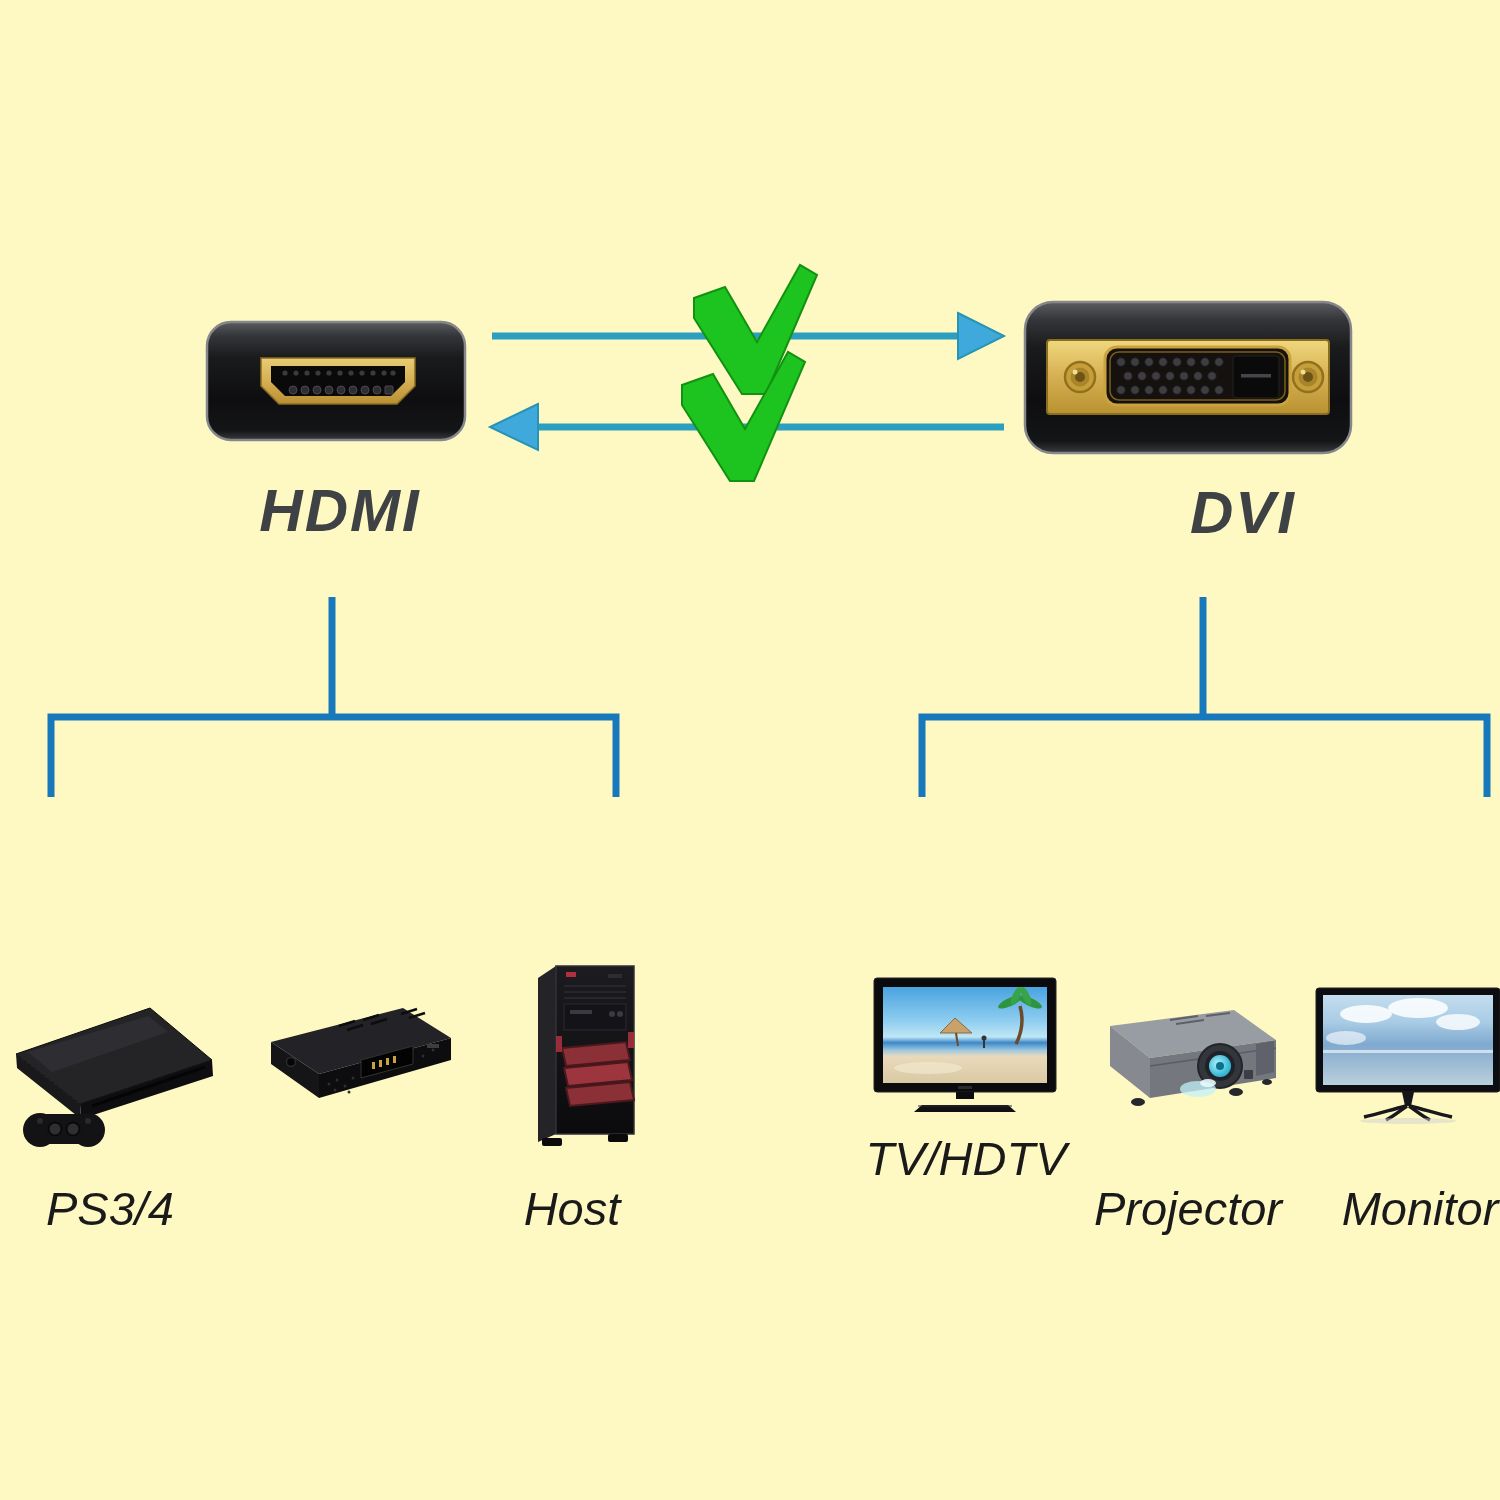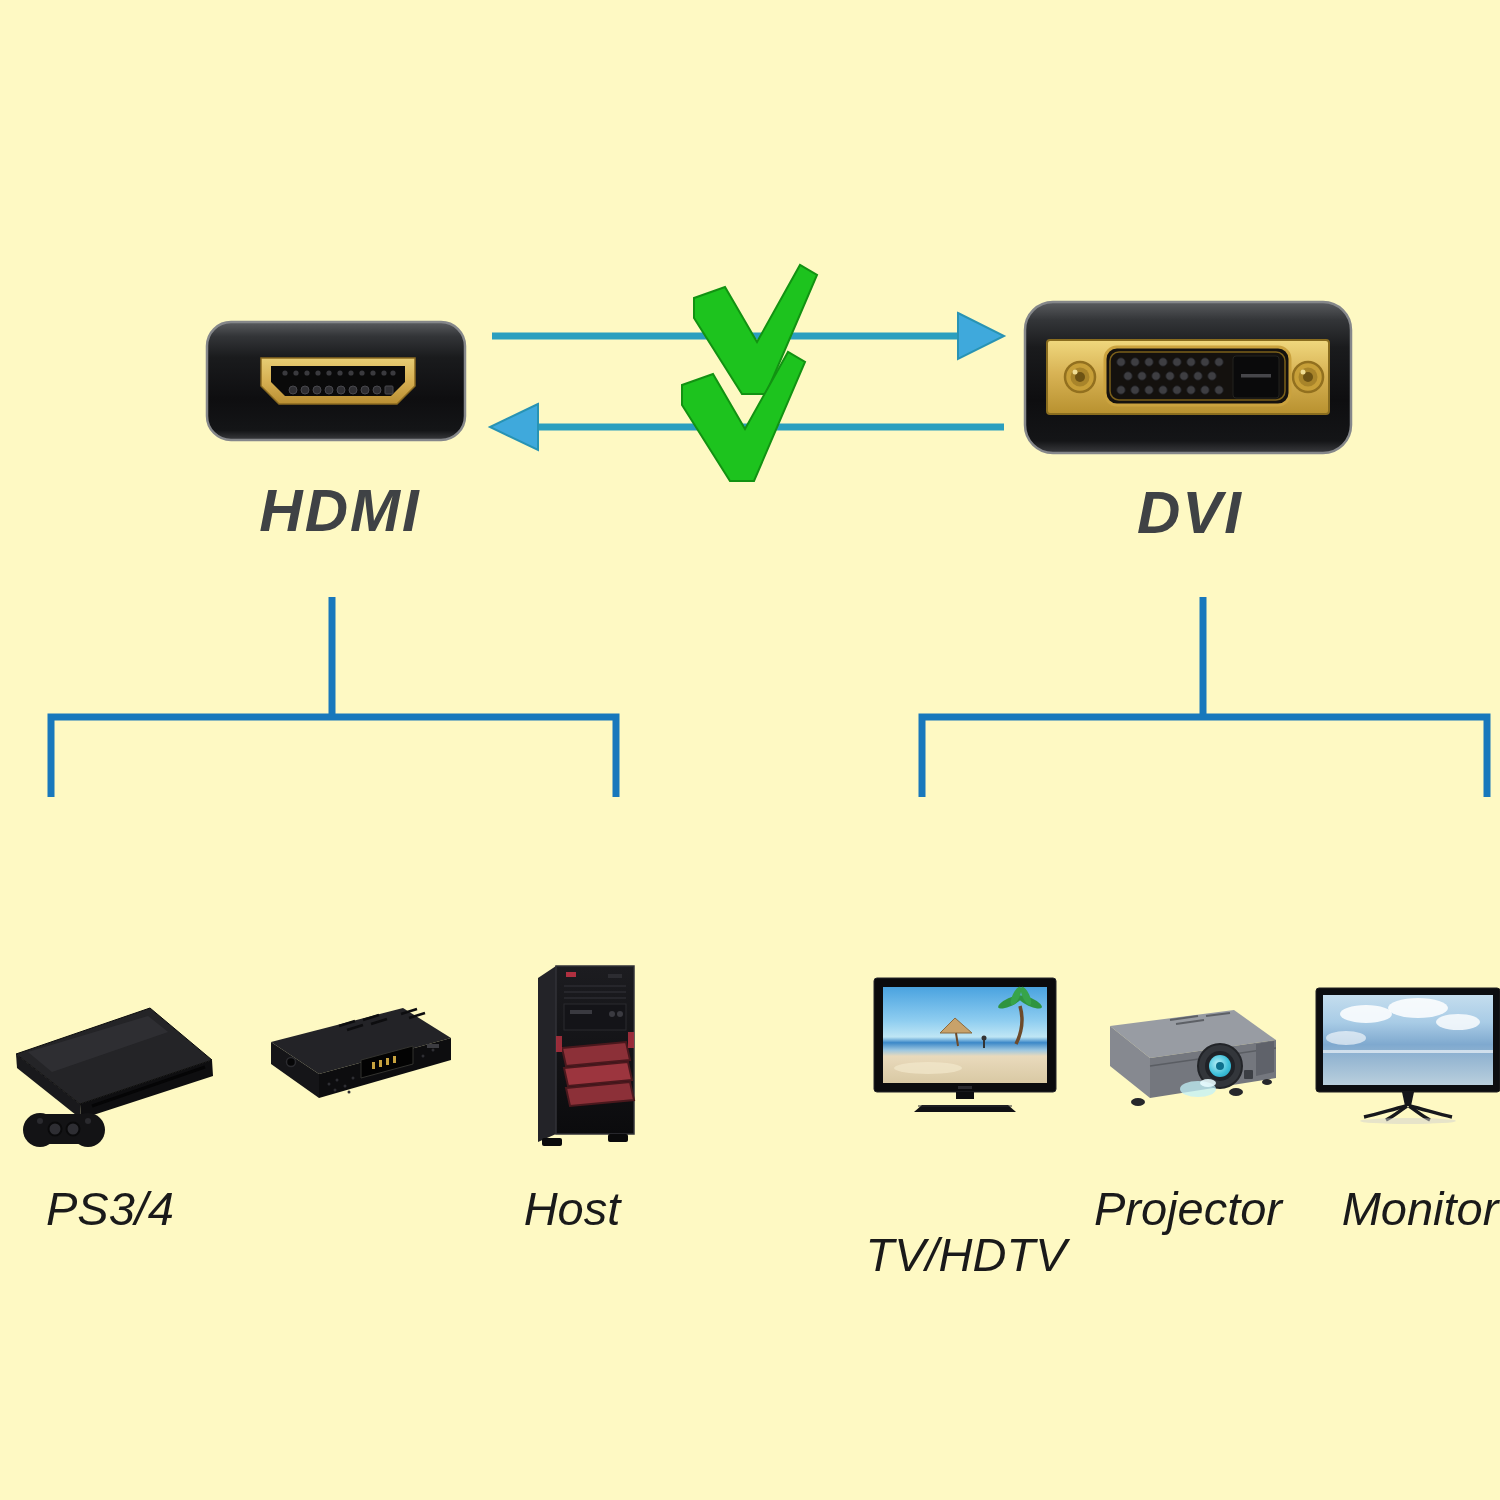--- a/index.html
+++ b/index.html
@@ -153,21 +153,21 @@
         <circle cx="154" cy="90" r="4.3"></circle>
         <circle cx="168" cy="90" r="4.3"></circle>
       <circle cx="182" cy="90" r="4.3"></circle>
         <circle cx="196" cy="90" r="4.3"></circle>
     </g>
     <rect x="210" y="56" width="46" height="42" rx="3" fill="#0a0a0b" stroke="#23231f" stroke-width="1"></rect>
     <rect x="218" y="74" width="30" height="3.5" fill="#46464a"></rect>
   </svg>
 
   <div class="heading" style="left:190px;top:476px">HDMI</div>
-  <div class="heading" style="left:1040px;top:478px">DVI</div>
+  <div class="heading" style="left:1093px;top:478px">DVI</div>
 
   <svg class="abs" style="left:0;top:972px" width="235" height="195" viewBox="0 0 235 195">
     <polygon points="16,82 150,36 212,88 80,132" fill="#242427" stroke="#0c0c0d" stroke-width="1"></polygon>
     <polygon points="28,80 148,44 168,60 52,100" fill="#35353a" opacity="0.6"></polygon>
     <polygon points="80,132 212,88 213,104 81,147" fill="#0e0e10"></polygon>
     <polygon points="16,82 80,132 81,147 17,96" fill="#19191c"></polygon>
     <line x1="92" y1="134" x2="205" y2="95" stroke="#050506" stroke-width="3"></line>
     <g>
       <circle cx="40" cy="158" r="17" fill="#131315"></circle>
       <circle cx="88" cy="158" r="17" fill="#131315"></circle>
@@ -333,17 +333,17 @@
       <path d="M100,128 C84,132 72,136 58,139"></path>
       <path d="M101,128 C92,134 88,138 80,142"></path>
       <path d="M103,128 C112,134 116,138 124,142"></path>
       <path d="M104,128 C120,132 132,136 146,139"></path>
     </g>
     <ellipse cx="102" cy="143" rx="48" ry="3" fill="#d0d0d0" opacity="0.5"></ellipse>
   </svg>
 
   <div class="device-label" style="left:-30px;top:1181px">PS3/4</div>
   <div class="device-label" style="left:432px;top:1181px">Host</div>
-  <div class="device-label" style="left:826px;top:1227px">TV/HDTV</div>
+  <div class="device-label" style="left:826px;top:1131px">TV/HDTV</div>
   <div class="device-label" style="left:1048px;top:1181px">Projector</div>
   <div class="device-label" style="left:1280px;top:1181px">Monitor</div>
 
 </div>
 
 </body></html>

